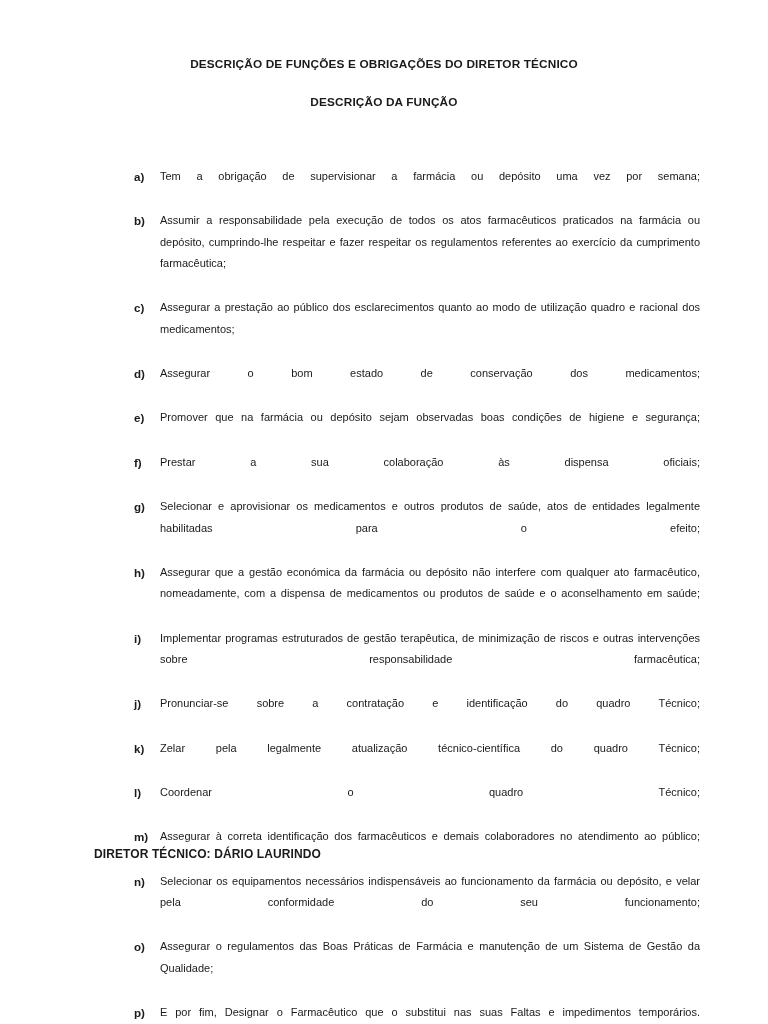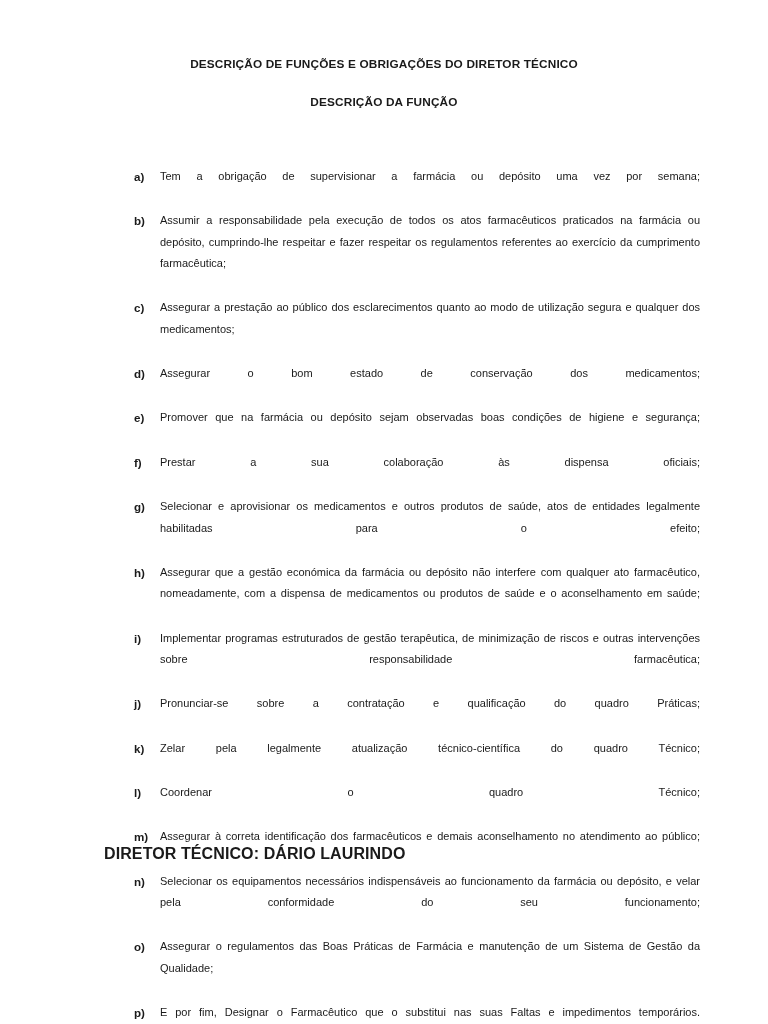--- a/index.html
+++ b/index.html
@@ -74,23 +74,23 @@
   
   .duty-text::after {
     content: "";
     display: inline-block;
     width: 100%;
   }
 
   
   .signature {
     position: absolute;
-    left: 104px;
+    left: 94px;
     top: 846px;
-    font-size: 16px;
+    font-size: 12px;
     font-weight: bold;
     letter-spacing: 0.1px;
     line-height: 16px;
     white-space: nowrap;
   }
 </style>
 </head>
 <body style="color: rgb(26, 26, 26);">
 
 <div class="page" style="background: rgb(255, 255, 255);">
@@ -103,21 +103,21 @@
       <li class="duty-item">
         <span class="duty-marker">a)</span>
         <span class="duty-text">Tem a obrigação de supervisionar a farmácia ou depósito uma vez por semana;</span>
       </li>
       <li class="duty-item">
         <span class="duty-marker">b)</span>
         <span class="duty-text">Assumir a responsabilidade pela execução de todos os atos farmacêuticos praticados na farmácia ou depósito, cumprindo-lhe respeitar e fazer respeitar os regulamentos referentes ao exercício da cumprimento farmacêutica;</span>
       </li>
       <li class="duty-item">
         <span class="duty-marker">c)</span>
-        <span class="duty-text">Assegurar a prestação ao público dos esclarecimentos quanto ao modo de utilização segura e qualquer dos medicamentos;</span>
+        <span class="duty-text">Assegurar a prestação ao público dos esclarecimentos quanto ao modo de utilização quadro e racional dos medicamentos;</span>
       </li>
       <li class="duty-item">
         <span class="duty-marker">d)</span>
         <span class="duty-text">Assegurar o bom estado de conservação dos medicamentos;</span>
       </li>
       <li class="duty-item">
         <span class="duty-marker">e)</span>
         <span class="duty-text">Promover que na farmácia ou depósito sejam observadas boas condições de higiene e segurança;</span>
       </li>
       <li class="duty-item">
@@ -131,33 +131,33 @@
       <li class="duty-item">
         <span class="duty-marker">h)</span>
         <span class="duty-text">Assegurar que a gestão económica da farmácia ou depósito não interfere com qualquer ato farmacêutico, nomeadamente, com a dispensa de medicamentos ou produtos de saúde e o aconselhamento em saúde;</span>
       </li>
       <li class="duty-item">
         <span class="duty-marker">i)</span>
         <span class="duty-text">Implementar   programas estruturados de gestão terapêutica, de minimização de riscos e outras intervenções sobre responsabilidade farmacêutica;</span>
       </li>
       <li class="duty-item">
         <span class="duty-marker">j)</span>
-        <span class="duty-text">Pronunciar-se sobre a contratação e qualificação do quadro Práticas;</span>
+        <span class="duty-text">Pronunciar-se sobre a contratação e identificação do quadro Técnico;</span>
       </li>
       <li class="duty-item">
         <span class="duty-marker">k)</span>
         <span class="duty-text">Zelar pela legalmente atualização técnico-científica do quadro Técnico;</span>
       </li>
       <li class="duty-item">
         <span class="duty-marker">l)</span>
         <span class="duty-text">Coordenar o quadro Técnico;</span>
       </li>
       <li class="duty-item">
         <span class="duty-marker">m)</span>
-        <span class="duty-text">Assegurar à correta identificação dos farmacêuticos e demais aconselhamento no atendimento ao público;</span>
+        <span class="duty-text">Assegurar à correta identificação dos farmacêuticos e demais colaboradores no atendimento ao público;</span>
       </li>
       <li class="duty-item">
         <span class="duty-marker">n)</span>
         <span class="duty-text">Selecionar os equipamentos necessários indispensáveis ao funcionamento da farmácia ou depósito, e velar pela conformidade do seu funcionamento;</span>
       </li>
       <li class="duty-item">
         <span class="duty-marker">o)</span>
         <span class="duty-text">Assegurar o regulamentos das Boas Práticas de Farmácia e manutenção de um Sistema de Gestão da Qualidade;</span>
       </li>
       <li class="duty-item">

